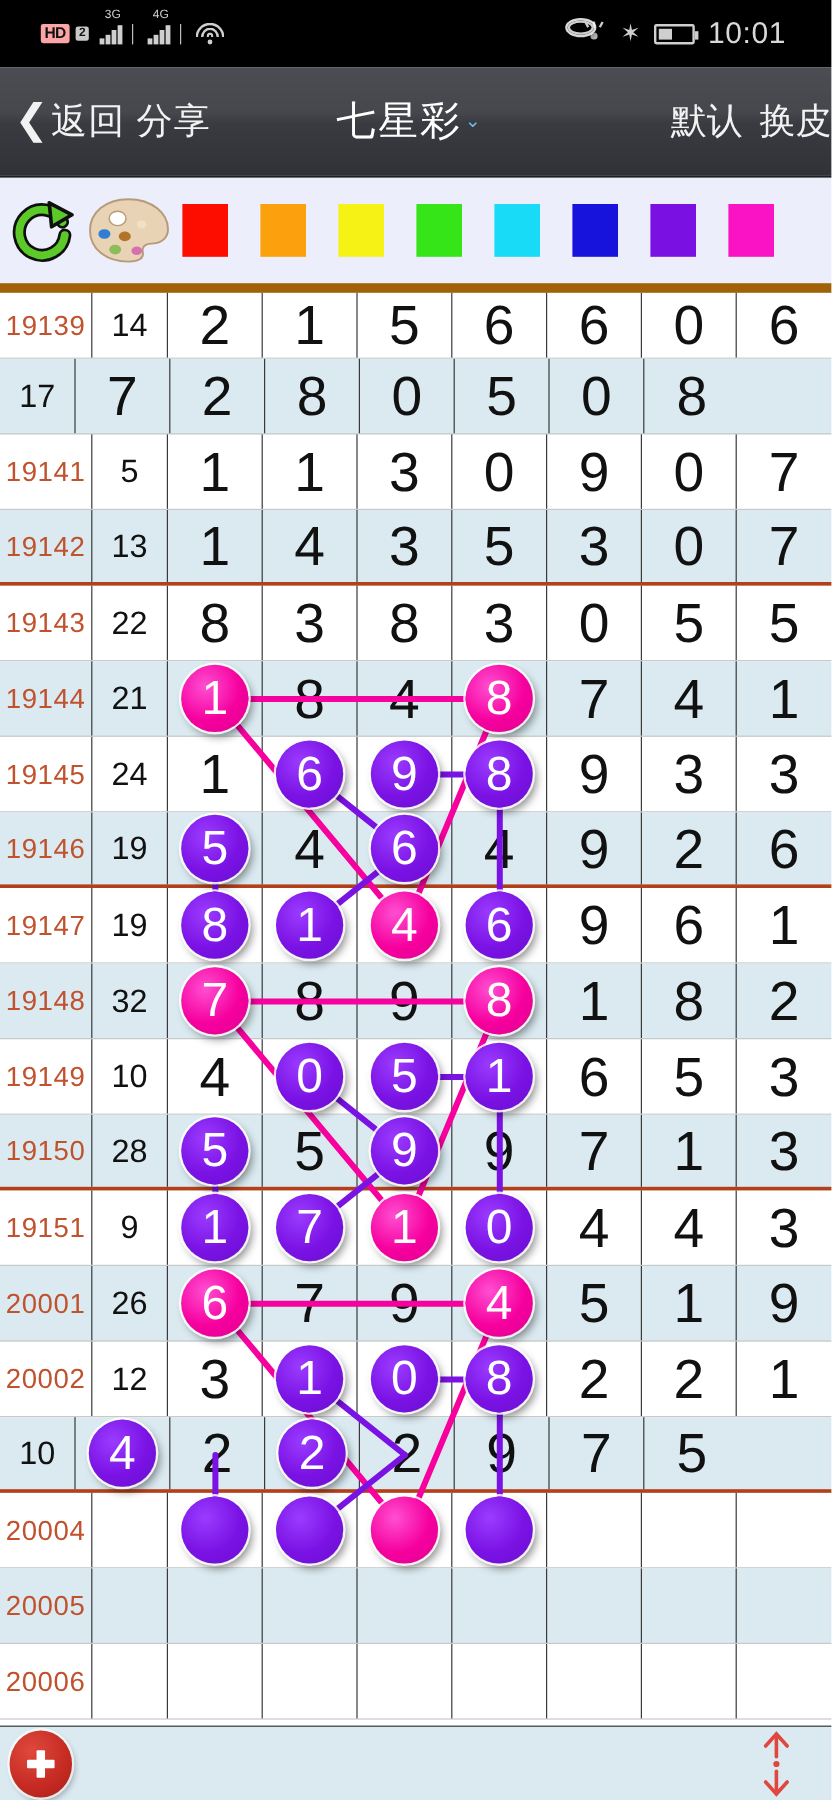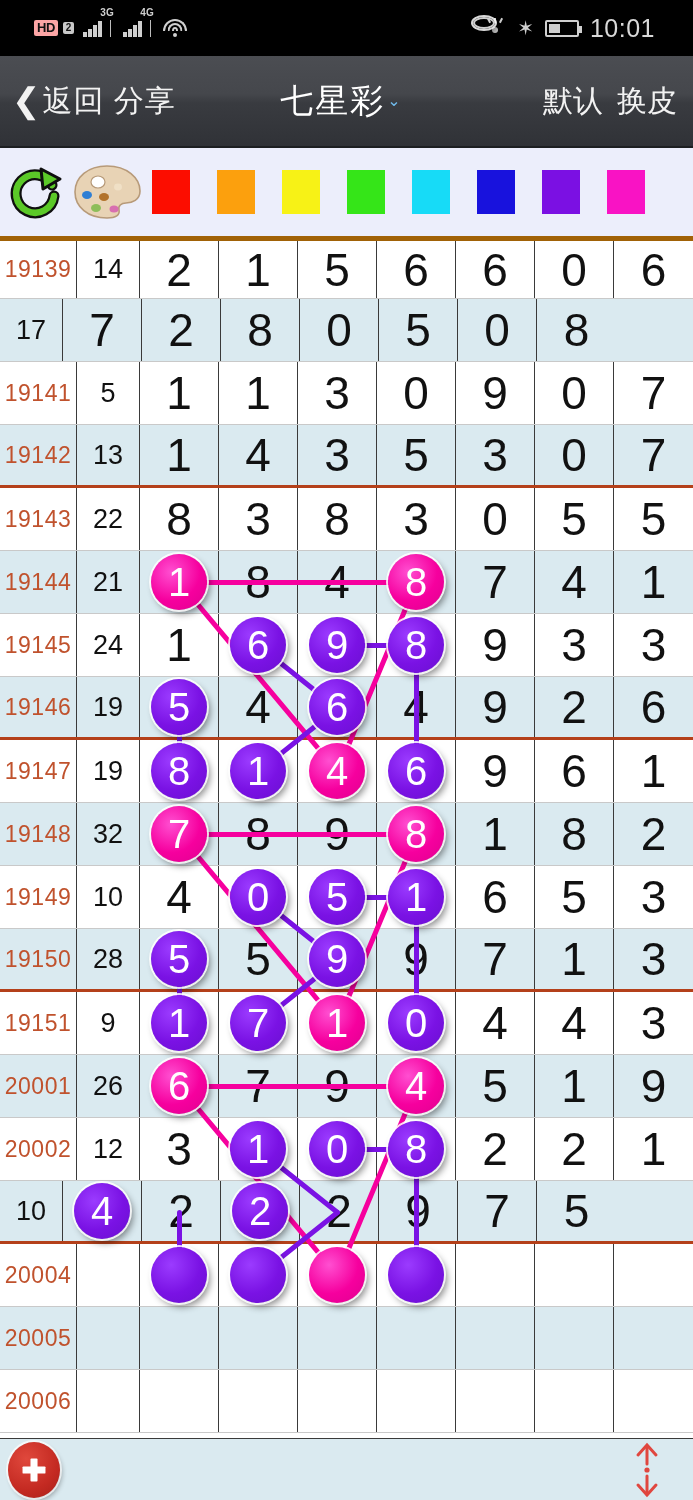--- a/index.html
+++ b/index.html
@@ -22,21 +22,21 @@
   .hd-badge {
     display:inline-block; font-size: 13px; font-weight: bold; color:#111;
     background:#fca5a5; border-radius:2px; padding:1px 3px; line-height:1.05;
     letter-spacing:-0.5px;
   }
   .sim-badge {
     display:inline-block; font-size:10px; font-weight:bold; color:#111;
     background:#c8c8c8; border-radius:2px; padding:1px 3px; line-height:1;
   }
   .net { display:flex; align-items:flex-end; gap:1px; position:relative; margin-left:4px;}
-  .net .g { font-size:10px; color:#cfcfcf; position:absolute; top:-13px; left:17px;font-weight:bold; }
+  .net .g { font-size:10px; color:#cfcfcf; position:absolute; top:-13px; left:4px; }
   .bars { display:flex; align-items:flex-end; gap:1.5px; height:17px; }
   .bars i { width:3.5px; background:#cfcfcf; display:block; }
   .bars i:nth-child(1){height:5px}
   .bars i:nth-child(2){height:8px}
   .bars i:nth-child(3){height:12px}
   .bars i:nth-child(4){height:16px}
   .netsep { width:1.5px; height:17px; background:#bdbdbd; margin:0 3px;}
   .wifi { width:24px; height:19px; position:relative; margin-left:4px;}
   .wifi span { position:absolute; left:50%; transform:translateX(-50%);
     border:2px solid #cfcfcf; border-bottom:none; border-radius:50% 50% 0 0 / 100% 100% 0 0; }
@@ -59,39 +59,39 @@
     position:absolute; left:0; top:56px; width:693px; height:90px;
     background: linear-gradient(to bottom,#4b4d52 0%,#45474c 42%,#393b40 52%,#303237 100%);
     display:flex; align-items:center; color:#f2f2f2;
   }
   .back { display:flex; align-items:center; padding-left:12px; cursor:pointer; }
   .back .chev { font-size:34px; line-height:0.8; font-weight:300; margin-right:2px; color:#f2f2f2;}
   .back .blabel { font-size:30px; letter-spacing:1px; }
   .title-wrap { position:absolute; left:0; right:12px; text-align:center; pointer-events:none; }
   .title-wrap .t { font-size:33px; letter-spacing:2px; color:#ffffff; }
   .title-wrap .caret { color:#6fb8e8; font-size:16px; margin-left:2px; vertical-align:6px;}
-  .tb-right { margin-left:auto; padding-right:16px; display:flex; gap:14px; }
+  .tb-right { margin-left:auto; display:flex; gap:14px; }
   .tb-right span { font-size:30px; color:#f2f2f2; }
 
   
   .toolbar {
     position:absolute; left:0; top:146px; width:693px; height:90px;
     background:#eceefb; display:flex; align-items:center; border-top:2px solid #1d1f22;
   }
   .refresh-icon { width:54px; height:54px; margin-left:10px; position:relative; }
   .palette-icon { width:70px; height:56px; margin-left:8px; position:relative; }
   .swatches { display:flex; align-items:center; gap:0; margin-left:10px; }
   .sw { width:38px; height:44px; margin-right:27px; }
 
   
   .grid { position:absolute; left:0; top:236px; width:693px; }
   .row { display:flex; height:63px; position:relative; border-bottom:1px solid #c9c9c9; }
   .row.alt { background:#daeaf0; }
   .row.sep { border-bottom:3px solid #b4401a; }
-  .row.topsep { border-top:5px solid #a16207; }
+  .row.topsep { border-top:8px solid #a16207; }
   .c { position:relative; border-right:1px solid #3a3a3a;
        display:flex; align-items:center; justify-content:center; }
   .c-period { width:77px; border-right:1px solid #3a3a3a; }
   .c-period span { font-size:23px; color:#c0522d; letter-spacing:0.5px; }
   .c-sum { width:63px; }
   .c-sum span { font-size:27px; color:#111;text-align:center; }
   .c-d { width:79px; }
   .c-d .dig { font-size:46px; color:#111; line-height:1; font-weight:400; }
   .c-d:last-child { border-right:none; }
 

